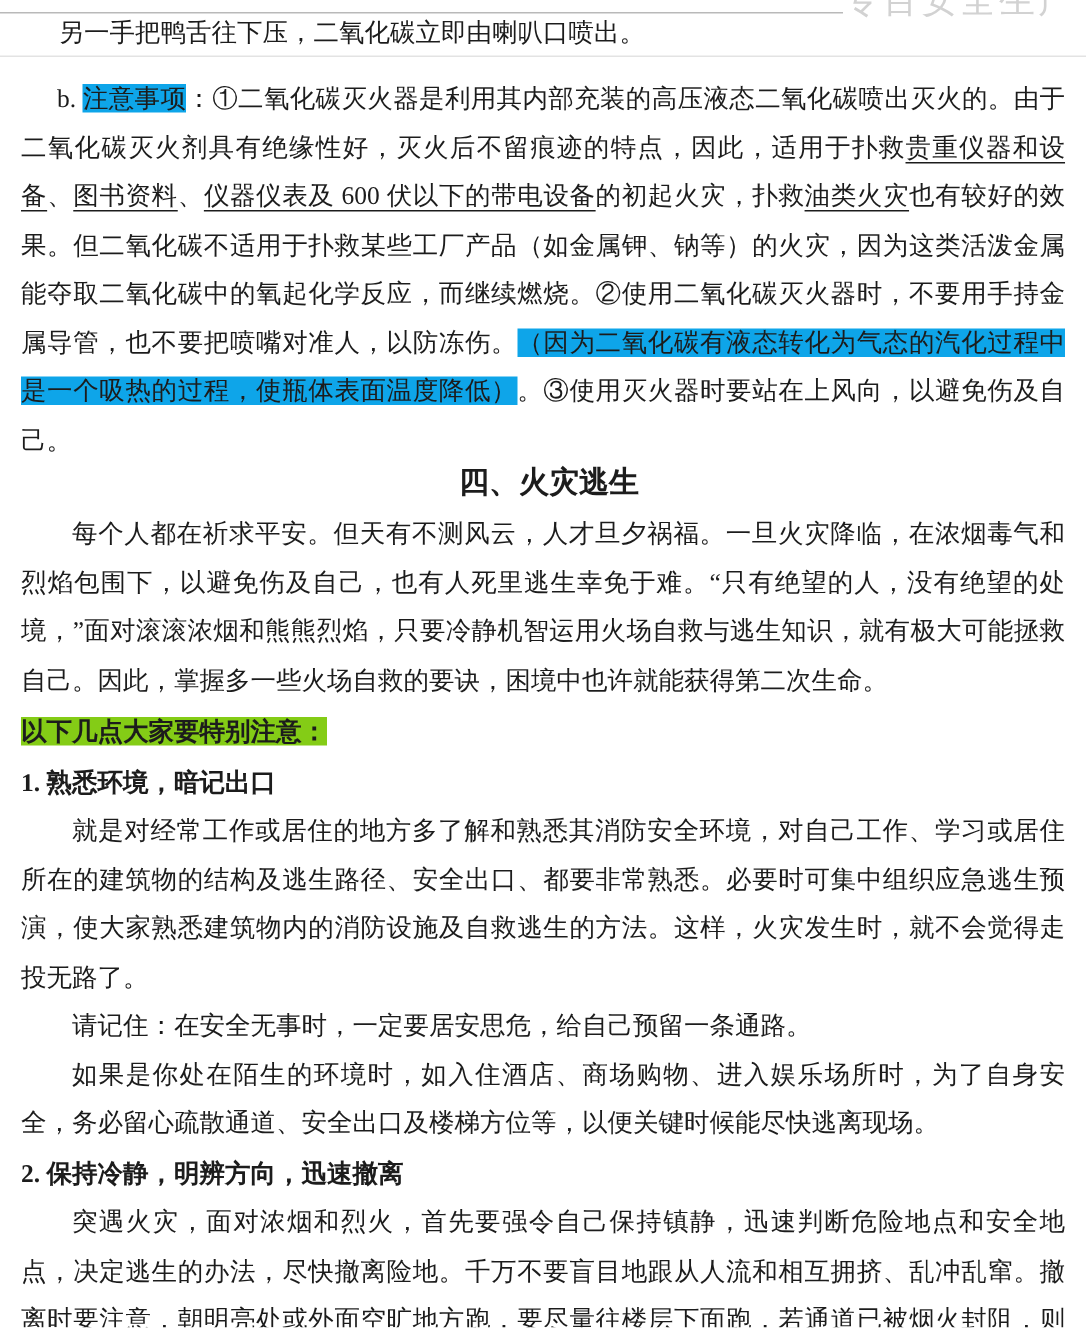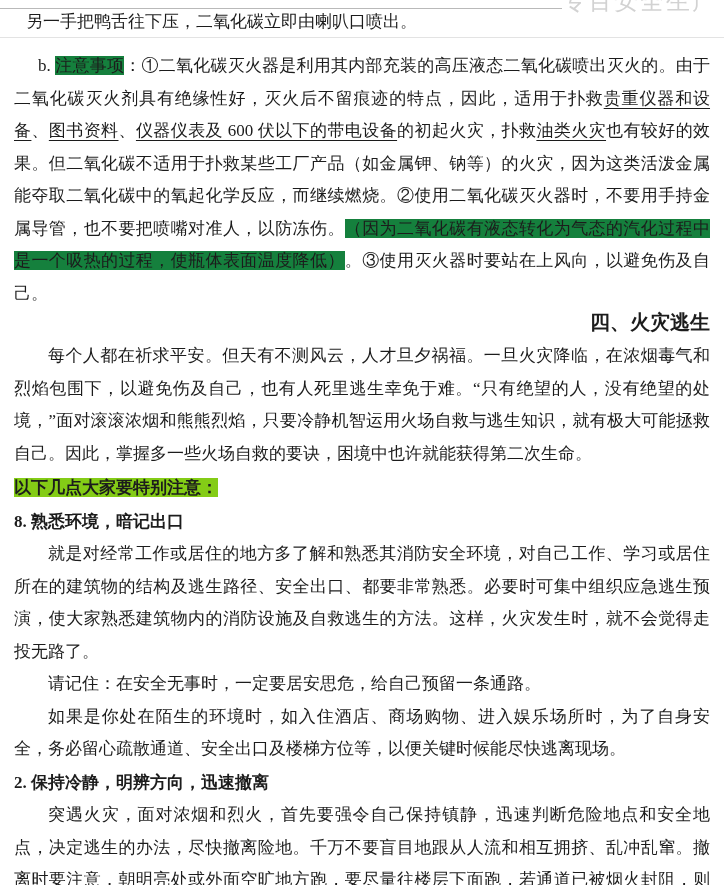--- a/index.html
+++ b/index.html
@@ -15,21 +15,21 @@
   
   .rule-top {
     position: absolute; left: 0; top: 8px;
     width: 562px; height: 1px; background: #b9b9b9;
   }
   .rule-second {
     position: absolute; left: 0; top: 37px;
     width: 724px; height: 1px; background: #e3e3e3;
   }
   .intro-line {
-    position: absolute; left: 26px; top: 10px;
+    position: absolute; left: 39px; top: 10px;
     font-size: 17px; line-height: 24px; white-space: nowrap;
   }
   .watermark {
     position: absolute; right: 6px; top: 0;
     height: 15px; overflow: hidden;
     display: flex; align-items: flex-start;
     pointer-events: none;
   }
   .watermark svg { display: block; margin-top: -12px; }
   .watermark-text {
@@ -44,31 +44,31 @@
     position: absolute; left: 14px; top: 44px; width: 696px;
     font-size: 17px; line-height: 32.5px;
     text-align: justify;
   }
   .para { margin: 0; text-indent: 2em; }
   .para.small-indent { text-indent: 24px; }
   .para.first { margin-top: 6px; }
   .section-heading {
     margin: -3px 0 0 0; padding-left: 8px;
     font-size: 20px; line-height: 30px;
-    font-weight: bold; text-align: right; text-indent: 0;
+    font-weight: bold; text-align: center; text-indent: 0;
   }
   .intro-para { margin-top: 3px; }
   .notice-line {
     margin: 2px 0 0 0; font-weight: bold; text-indent: 0; text-align: left;
   }
   .notice-line span { background: #84cc16; }
   .sub-heading {
     margin: 1px 0 0 0; font-weight: bold; text-indent: 0; text-align: left;
   }
-  .hl { background: #15803d; }
+  .hl { background: #0ea5e9; }
   .u {
     text-decoration: underline;
     text-underline-offset: 4px;
     text-decoration-thickness: 1px;
   }
 </style>
 </head>
 <body>
 
 <div class="page">
@@ -90,21 +90,21 @@
   <div class="doc">
 
     <p class="para small-indent first"><span>b. </span><span class="hl">注意事项</span><span>：</span><span>①二氧化碳灭火器是利用其内部充装的高压液态二氧化碳喷出灭火的。由于二氧化碳灭火剂具有绝缘性好，灭火后不留痕迹的特点，因此，适用于扑救</span><span class="u">贵重仪器和设备</span><span>、</span><span class="u">图书资料</span><span>、</span><span class="u">仪器仪表及 600 伏以下的带电设备</span><span>的初起火灾，扑救</span><span class="u">油类火灾</span><span>也有较好的效果。但二氧化碳不适用于扑救某些工厂产品（如金属钾、钠等）的火灾，因为这类活泼金属能夺取二氧化碳中的氧起化学反应，而继续燃烧。②使用二氧化碳灭火器时，不要用手持金属导管，也不要把喷嘴对准人，以防冻伤。</span><span class="hl">（因为二氧化碳有液态转化为气态的汽化过程中是一个吸热的过程，使瓶体表面温度降低）</span><span>。③使用灭火器时要站在上风向，以避免伤及自己。</span></p>
 
     <h2 class="section-heading">四、火灾逃生</h2>
 
     <p class="para intro-para">每个人都在祈求平安。但天有不测风云，人才旦夕祸福。一旦火灾降临，在浓烟毒气和烈焰包围下，以避免伤及自己，也有人死里逃生幸免于难。“只有绝望的人，没有绝望的处境，”面对滚滚浓烟和熊熊烈焰，只要冷静机智运用火场自救与逃生知识，就有极大可能拯救自己。因此，掌握多一些火场自救的要诀，困境中也许就能获得第二次生命。</p>
 
     <p class="notice-line"><span>以下几点大家要特别注意：</span></p>
 
-    <p class="sub-heading">8. 熟悉环境，暗记出口</p>
+    <p class="sub-heading">1. 熟悉环境，暗记出口</p>
 
     <p class="para">就是对经常工作或居住的地方多了解和熟悉其消防安全环境，对自己工作、学习或居住所在的建筑物的结构及逃生路径、安全出口、都要非常熟悉。必要时可集中组织应急逃生预演，使大家熟悉建筑物内的消防设施及自救逃生的方法。这样，火灾发生时，就不会觉得走投无路了。</p>
 
     <p class="para">请记住：在安全无事时，一定要居安思危，给自己预留一条通路。</p>
 
     <p class="para">如果是你处在陌生的环境时，如入住酒店、商场购物、进入娱乐场所时，为了自身安全，务必留心疏散通道、安全出口及楼梯方位等，以便关键时候能尽快逃离现场。</p>
 
     <p class="sub-heading">2. 保持冷静，明辨方向，迅速撤离</p>
 
     <p class="para">突遇火灾，面对浓烟和烈火，首先要强令自己保持镇静，迅速判断危险地点和安全地点，决定逃生的办法，尽快撤离险地。千万不要盲目地跟从人流和相互拥挤、乱冲乱窜。撤离时要注意，朝明亮处或外面空旷地方跑，要尽量往楼层下面跑，若通道已被烟火封阻，则应背向烟火方向离开，通过阳台、气窗、天台等往室外逃生。</p>

